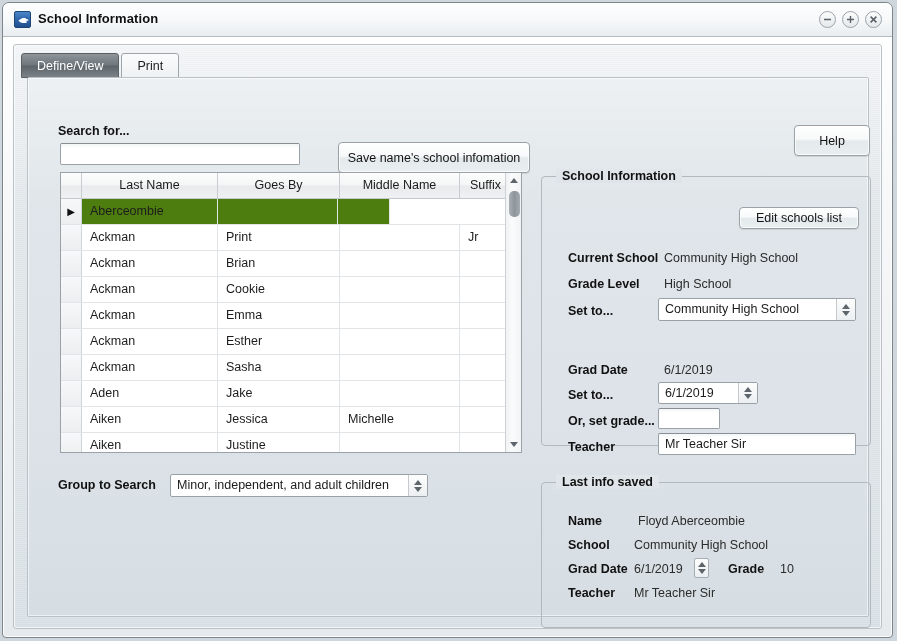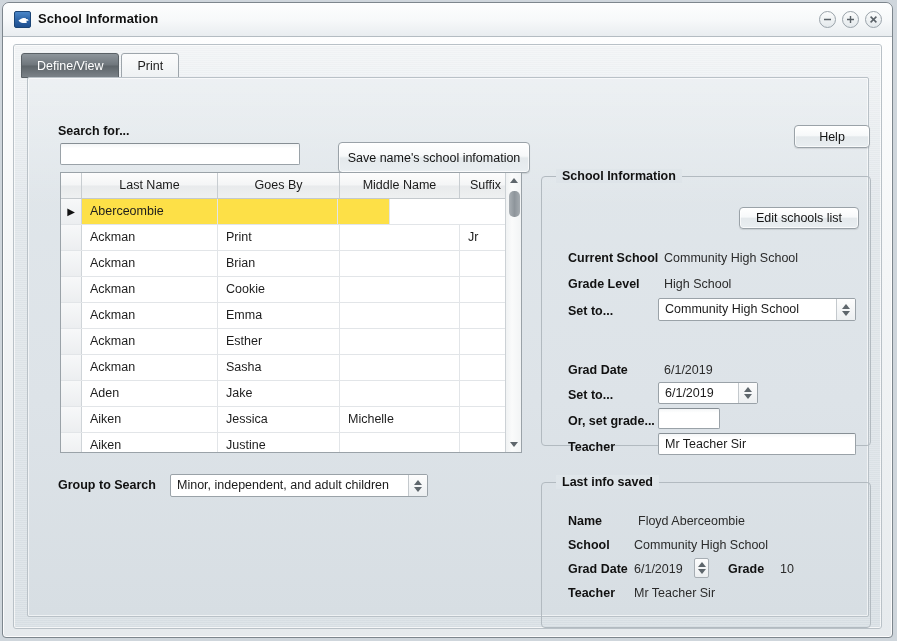--- a/index.html
+++ b/index.html
@@ -176,21 +176,21 @@
     white-space: nowrap;
     text-align: center;
   }
 
   .btn-save {
     position:absolute; left:310px; top:64px;
     width: 192px; height: 31px;
   }
   .btn-help {
     position:absolute; left:766px; top:47px;
-    width: 76px; height: 23px;
+    width: 76px; height: 31px;
   }
   .btn-editschools {
     position:absolute; left:197px; top:30px;
     width: 120px; height: 22px;
   }
 
   
   .grid-wrap {
     position:absolute; left:32px; top:94px;
     width: 462px; height: 281px;
@@ -238,21 +238,21 @@
   }
   .grow .gc.marker {
     padding-left: 0;
     background: linear-gradient(180deg, #f7f8f9 0%, #eceef0 100%);
     border-right: 1px solid #cfd4d8;
     text-align: center;
     font-size: 10px;
     color: #111;
     line-height: 25px;
   }
-  .grow.selected .gc { background: #fde047; }
+  .grow.selected .gc { background: #4d7c0f; }
   .grow.selected .gc.marker {
     background: linear-gradient(180deg, #f7f8f9 0%, #eceef0 100%);
   }
 
   
   .vscroll {
     position:absolute; right:0; top:0;
     width: 16px; height: 279px;
     background: linear-gradient(90deg, #f0f2f3 0%, #fafbfb 40%, #f2f4f5 100%);
     border-left: 1px solid #ccd1d5;

